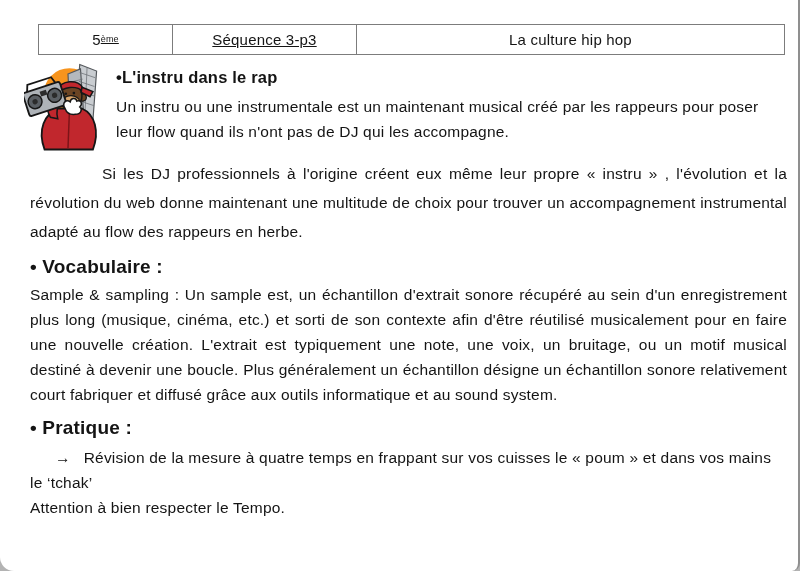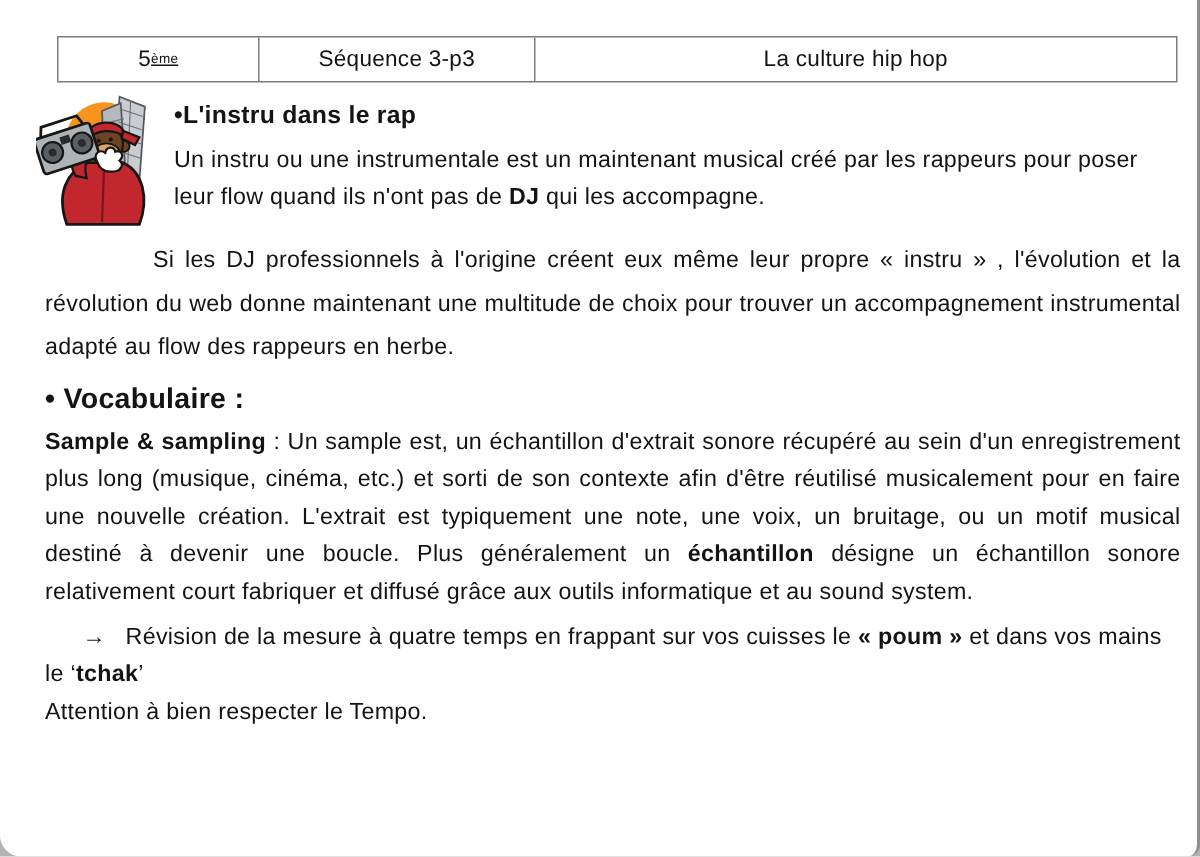--- a/index.html
+++ b/index.html
@@ -20,41 +20,41 @@
     display:flex;box-sizing:border-box;
     margin:24px 13px 0 38px;height:31px;
     border:1.5px solid #7c7c7c;background:#fff;
   }
   .cell{
     display:flex;align-items:center;justify-content:center;
     font-size:15px;border-right:1.5px solid #7c7c7c;box-sizing:border-box;
     letter-spacing:.2px;
   }
   .c1{width:134px;}
-  .c2{width:184px;}
+  .c2{width:184px;text-decoration:underline;}
   .c3{flex:1;border-right:none;font-weight:normal;}
   .c1 sup{font-size:9px;line-height:1;text-decoration:underline;}
   
   .content{
     padding:8px 11px 0 30px;
     font-size:15.5px;line-height:25px;letter-spacing:.2px;
   }
   .intro-row{display:flex;justify-content:center;}
   .graphic{width:88px;height:92px;flex:none;margin:-2px 4px 0 -6px;}
   .intro-col{padding-top:2px;min-width:0;}
   .doc-title{font-weight:bold;font-size:16.5px;margin:2px 0 7px 0;line-height:20px;}
   p{margin:0;}
   .p1{line-height:25px;}
   .p2{margin-top:6px;line-height:29px;text-align:justify;text-indent:72px;}
   .h-sub{font-weight:bold;font-size:19px;margin:9px 0 3px 0;line-height:24px;}
   .just{text-align:justify;line-height:25px;}
   .item{line-height:25px;margin-top:5px;}
   .arrow{display:inline-block;margin:0 13px 0 25px;font-weight:bold;}
   .cont{display:block;}
-  b{font-weight:bold;}
+  b{font-weight:normal;}
 </style>
 </head>
 <body>
 
 <div class="page">
 
   <div class="header-table">
     <div class="cell c1">
         <span>5</span>
         <sup>ème</sup>
@@ -110,17 +110,18 @@
       </div>
     </div>
 
     <p class="p2">Si les DJ  professionnels à l'origine créent eux même leur propre « instru » , l'évolution et la révolution du web donne maintenant une multitude de choix pour trouver un accompagnement  instrumental adapté au flow des rappeurs en herbe.</p>
 
     <div class="h-sub">• Vocabulaire :</div>
 
     <p class="just"><b>Sample &amp; sampling</b><span> : Un sample est, un échantillon d'extrait sonore récupéré au sein d'un enregistrement plus long (musique, cinéma, etc.) et sorti de son contexte afin d'être réutilisé musicalement pour en faire une nouvelle création. L'extrait est typiquement une note, une voix, un bruitage, ou un motif musical destiné à devenir une boucle. Plus généralement un </span><b>échantillon</b><span> désigne un échantillon sonore relativement court fabriquer et diffusé grâce aux outils informatique et au sound system.</span></p>
 
 
+    <div class="h-sub">• Pratique :</div>
 
     <p class="item"><span class="arrow">→</span><span>Révision de la mesure à quatre temps en frappant sur vos cuisses le </span><b>« poum »</b><span> et dans vos mains le ‘</span><b>tchak</b><span>’</span><span class="cont">Attention à bien respecter le Tempo.</span></p>
 
   </div>
 </div>
 
 </body></html>

